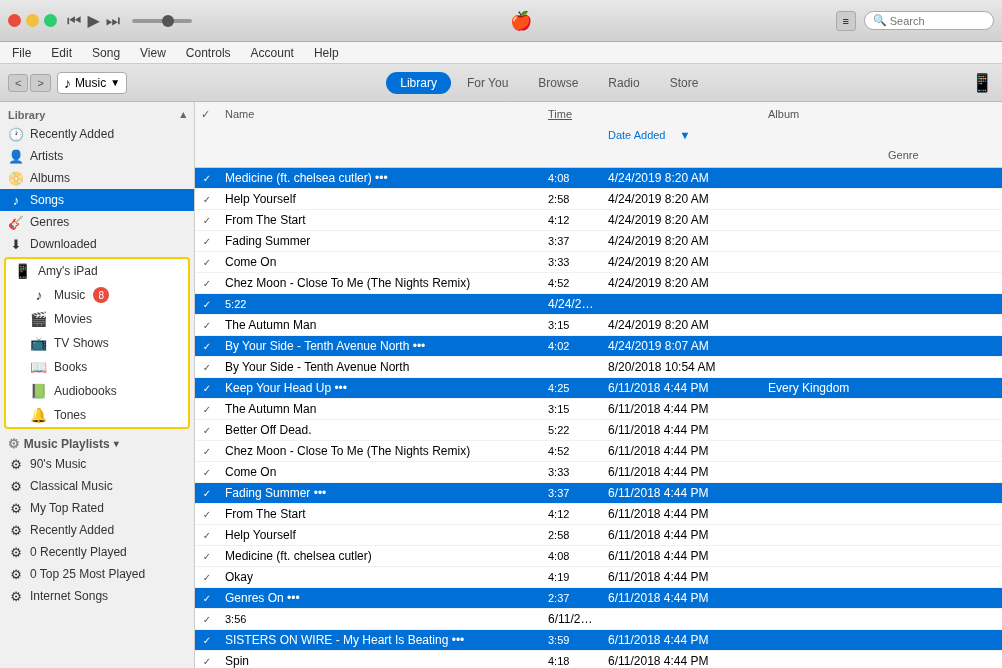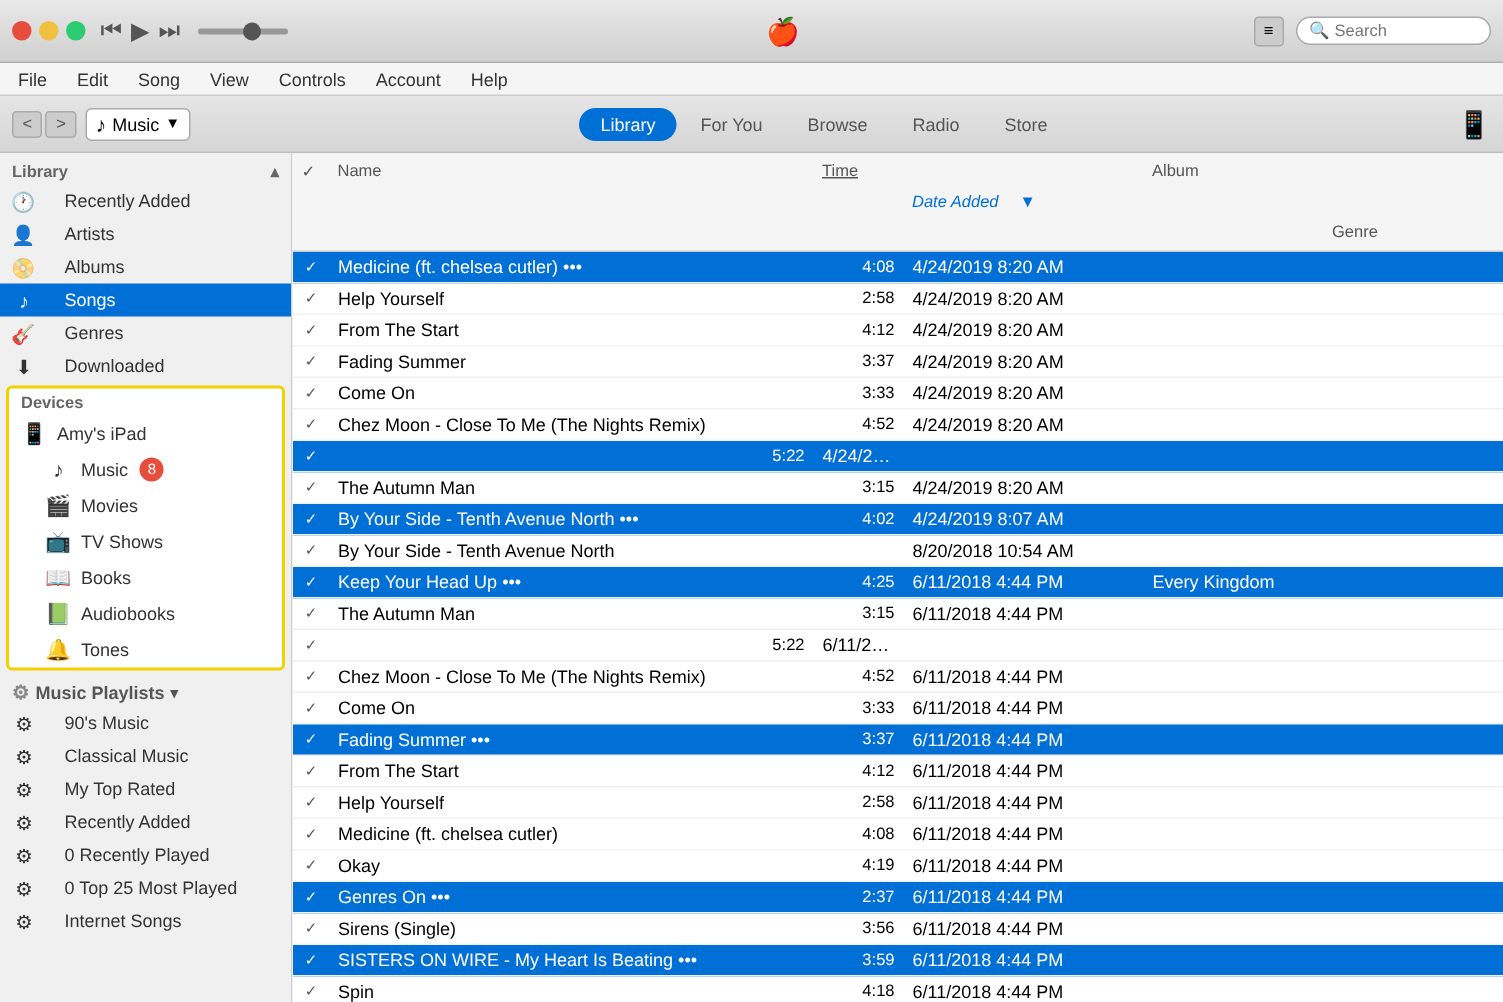--- a/index.html
+++ b/index.html
@@ -85,21 +85,21 @@
       display: flex;
       align-items: center;
       padding: 3px 8px;
       cursor: pointer;
       gap: 6px;
       font-size: 12px;
       color: #333;
     }
     .sidebar-item.active { background: #0070d7; color: white; }
     .sidebar-icon { width: 16px; height: 16px; display: flex; align-items: center; justify-content: center; font-size: 13px; flex-shrink: 0; }
-    .sidebar-label { font-size: 12px; margin-left: 13px; }
+    .sidebar-label { font-size: 12px; }
 
     
     #devices-section {
       border: 2px solid #f5d000;
       margin: 2px 4px;
       border-radius: 4px;
       background: white;
     }
     .devices-header {
       font-size: 11px;
@@ -148,41 +148,41 @@
     #table-header {
       display: grid;
       grid-template-columns: 24px 1fr 60px 160px 120px 120px;
       background: #f5f5f5;
       border-bottom: 1px solid #ccc;
       padding: 4px 0;
       font-size: 11px;
       color: #555;
     }
     .th { padding: 2px 6px; font-weight: normal; }
-    .th.sorted { color: #0070d7; display: flex; align-items: center; gap: 14px; font-style: italic; }
+    .th.sorted { color: #0070d7; display: flex; align-items: center; gap: 14px; }
 
     
     #table-body {
       overflow-y: auto;
       flex: 1;
     }
     .table-row {
       display: grid;
       grid-template-columns: 24px 1fr 60px 160px 120px 120px;
       padding: 2px 0;
       cursor: pointer;
       border-bottom: 1px solid #f0f0f0;
       align-items: center;
       min-height: 20px;
     }
     .table-row.highlighted { background: #0070d7; color: white; }
     .td { padding: 1px 6px; font-size: 12px; white-space: nowrap; overflow: hidden; text-overflow: ellipsis; }
     .check-col { text-align: center; font-size: 10px; color: #555; }
     .table-row.highlighted .check-col { color: white; }
-    .time-col { text-align: right; font-size: 11px; }
+    .time-col { font-size: 11px; }
 
     
     #table-body::-webkit-scrollbar { width: 10px; }
     #table-body::-webkit-scrollbar-track { background: #f0f0f0; }
     #table-body::-webkit-scrollbar-thumb { background: #bbb; border-radius: 4px; }
     #sidebar::-webkit-scrollbar { width: 6px; }
     #sidebar::-webkit-scrollbar-track { background: #f0f0f0; }
     #sidebar::-webkit-scrollbar-thumb { background: #bbb; border-radius: 3px; }
   </style>
 </head>
@@ -268,21 +268,20 @@
     <div class="sidebar-item">
       <div class="sidebar-icon">🎸</div>
       <span class="sidebar-label">Genres</span>
     </div>
     <div class="sidebar-item">
       <div class="sidebar-icon">⬇</div>
       <span class="sidebar-label">Downloaded</span>
     </div>
 
     <div id="devices-section">
-      <div class="devices-header">Devices</div>
       <div class="device-item">
         <div class="device-icon-img">📱</div>
         <span>Amy's iPad</span>
       </div>
       <div class="device-item" style="padding-left: 24px;">
         <div class="device-icon-img">♪</div>
         <span>Music</span>
         <div class="notification-badge">8</div>
       </div>
       <div class="device-item" style="padding-left: 24px;">
@@ -447,20 +446,21 @@
         <div class="table-row">
       <div class="td check-col">✓</div>
       <div class="td">The Autumn Man</div>
       <div class="td time-col">3:15</div>
       <div class="td">6/11/2018 4:44 PM</div>
       <div class="td"></div>
       <div class="td"></div>
     </div>
         <div class="table-row">
       <div class="td check-col">✓</div>
+      <div class="td">Better Off Dead.</div>
       <div class="td time-col">5:22</div>
       <div class="td">6/11/2018 4:44 PM</div>
       <div class="td"></div>
       <div class="td"></div>
     </div>
         <div class="table-row">
       <div class="td check-col">✓</div>
       <div class="td">Chez Moon - Close To Me (The Nights Remix)</div>
       <div class="td time-col">4:52</div>
       <div class="td">6/11/2018 4:44 PM</div>
@@ -518,21 +518,20 @@
         <div class="table-row highlighted">
       <div class="td check-col">✓</div>
       <div class="td">Genres On •••</div>
       <div class="td time-col">2:37</div>
       <div class="td">6/11/2018 4:44 PM</div>
       <div class="td"></div>
       <div class="td"></div>
     </div>
         <div class="table-row">
       <div class="td check-col">✓</div>
-      <div class="td">Sirens (Single)</div>
       <div class="td time-col">3:56</div>
       <div class="td">6/11/2018 4:44 PM</div>
       <div class="td"></div>
       <div class="td"></div>
     </div>
         <div class="table-row highlighted">
       <div class="td check-col">✓</div>
       <div class="td">SISTERS ON WIRE - My Heart Is Beating •••</div>
       <div class="td time-col">3:59</div>
       <div class="td">6/11/2018 4:44 PM</div>

